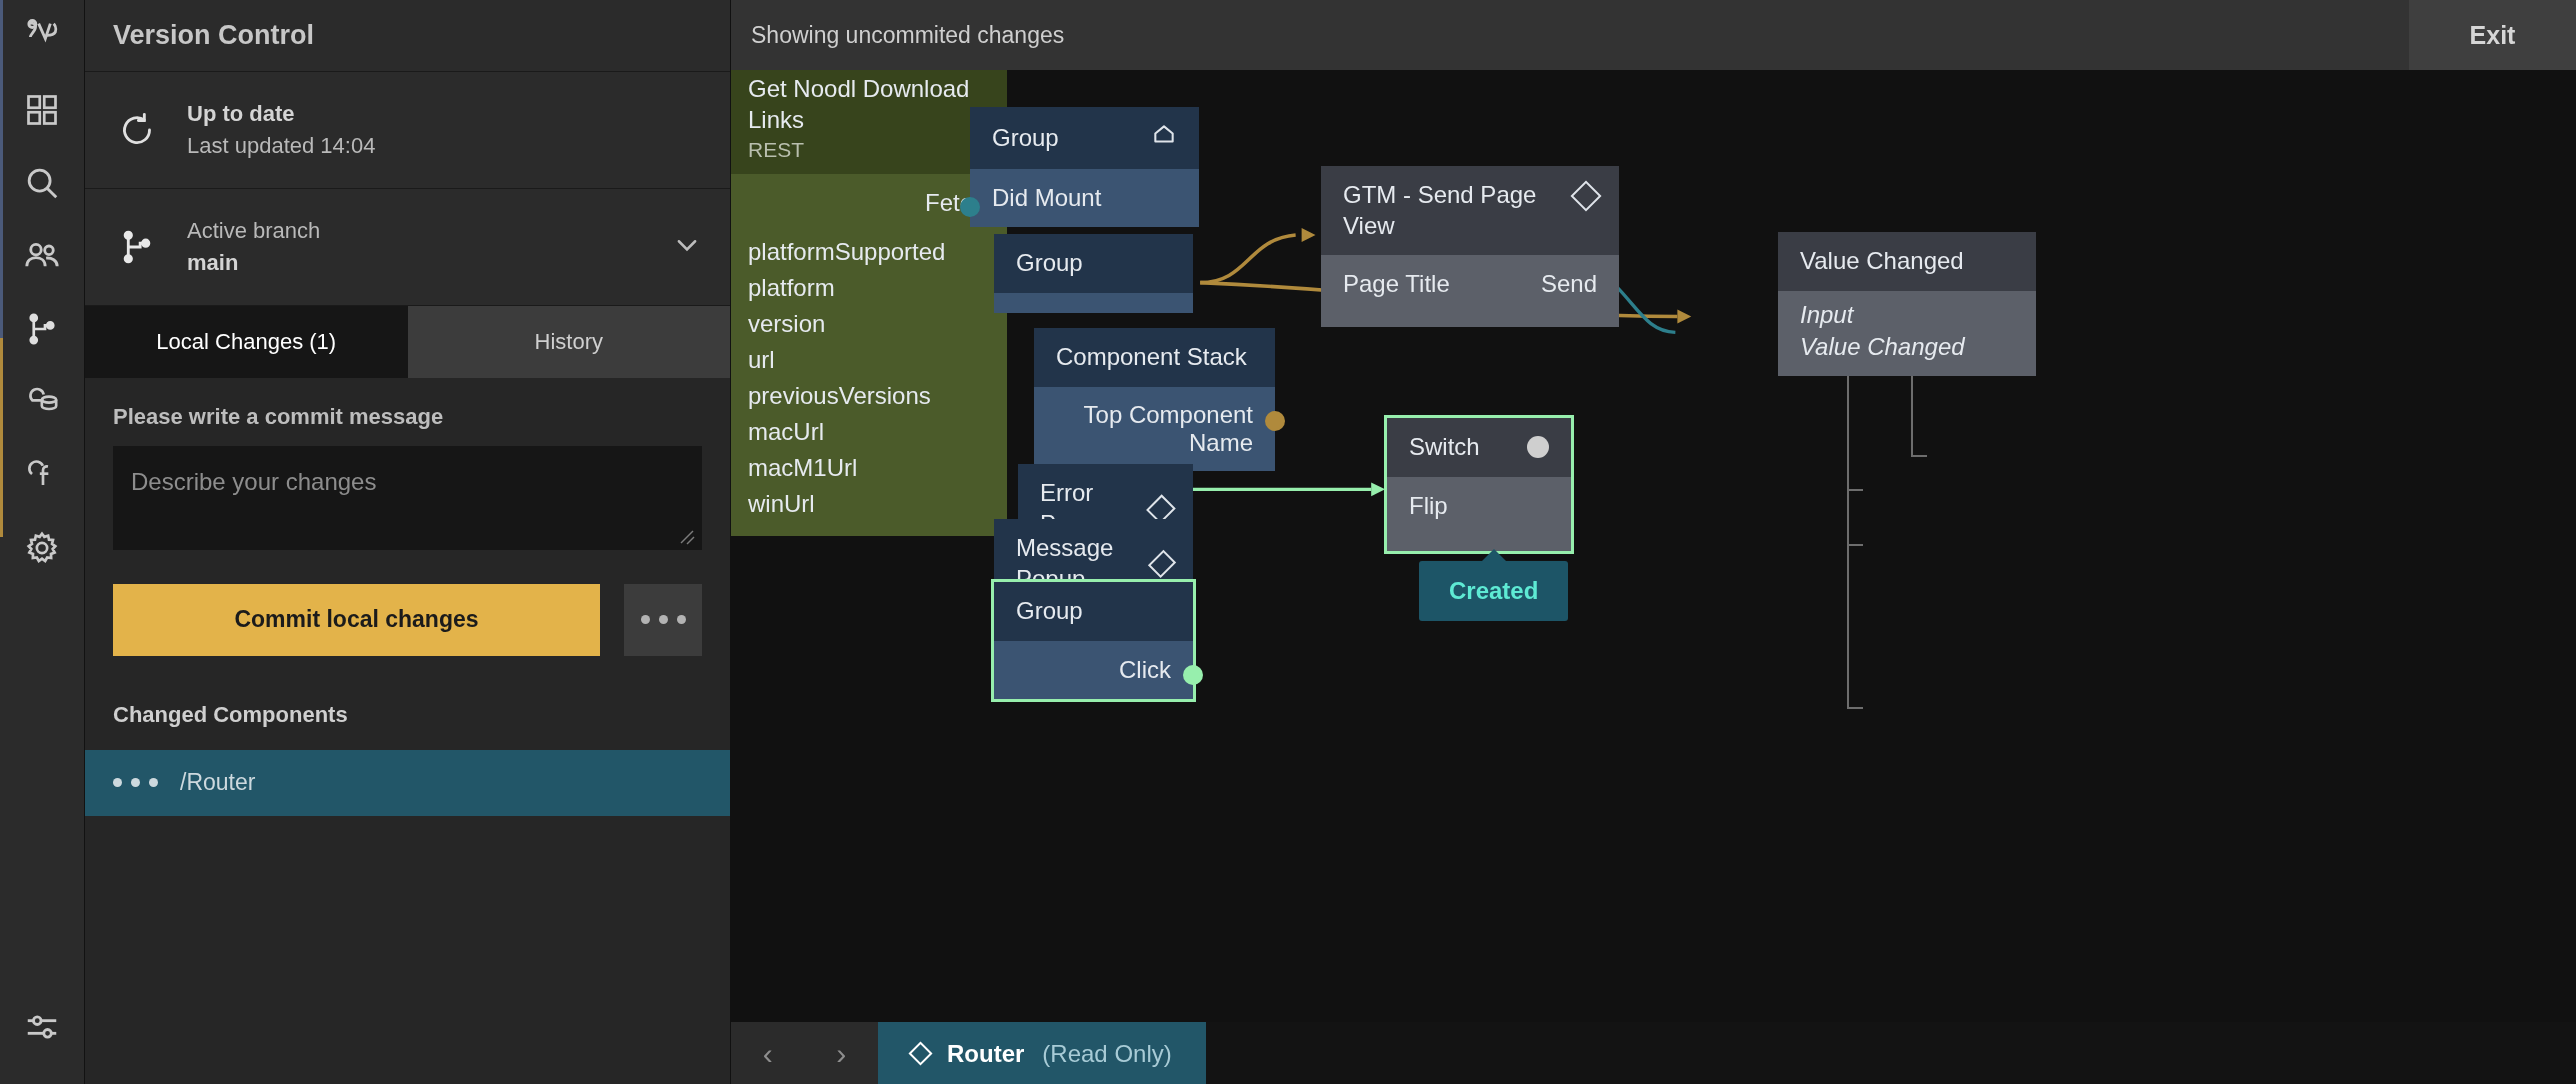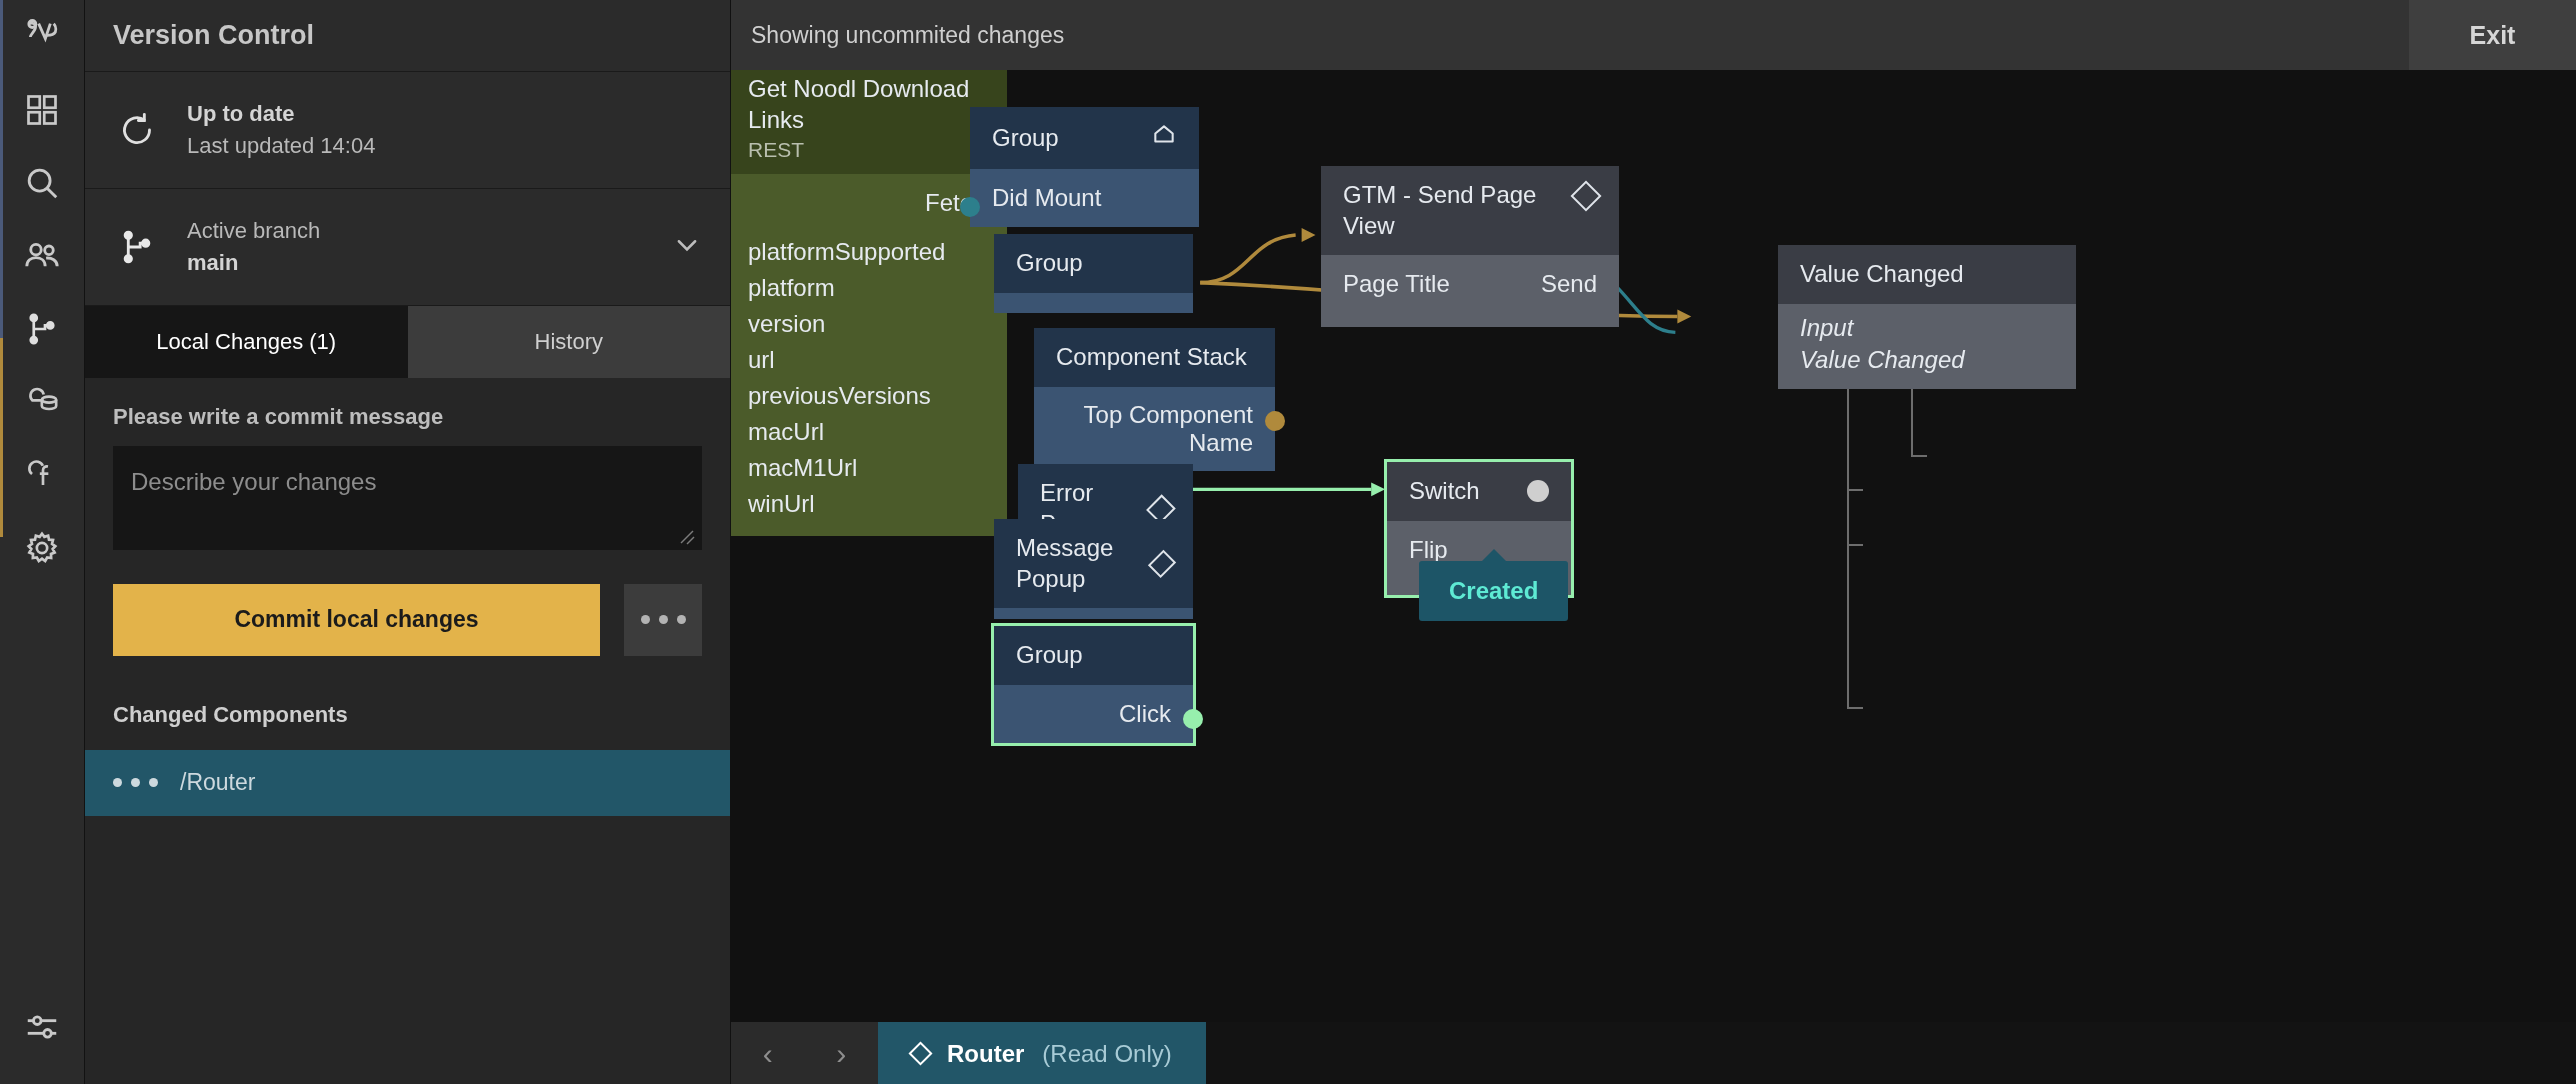--- a/index.html
+++ b/index.html
@@ -116,21 +116,21 @@
   .node .port-row .l { text-align:left; }
   .node .port-row .r { text-align:right; margin-left:auto; }
 
   .n-visual .hdr { background: #22344a; }
   .n-visual .body { background: #3b5472; }
   .n-logic .hdr { background: #3a3d45; }
   .n-logic .body { background: #5c6069; }
   .n-rest .hdr { background: #37441c; }
   .n-rest .body { background: #4b5b2a; }
 
-  .selected { outline: 3px solid #97efad; outline-offset: 0; margin-top: 44px; }
+  .selected { outline: 3px solid #97efad; outline-offset: 0; }
 
   .diamond { width: 22px; height: 22px; border: 2.5px solid #dfe4ea; transform: rotate(45deg); }
   .circle-dot { width: 22px; height: 22px; border-radius:50%; background:#cfcfcf; }
 
   .port {
     position: absolute; width: 20px; height: 20px; border-radius: 50%;
   }
   .port.teal { background: #2d7f8c; }
   .port.gold { background: #b08a3c; }
   .port.green { background: #97efad; }
@@ -463,21 +463,21 @@
           <span class="diamond" style="margin-top:5px;"></span>
         </div>
         <div class="body" style="padding-bottom:14px;">
           <div class="port-row">
             <span class="l">Page Title</span>
             <span class="r">Send</span>
           </div>
         </div>
       </div>
 
-      <div class="node n-logic" style="left:1047px; top:175px; width:298px;">
+      <div class="node n-logic" style="left:1047px; top:162px; width:258px;">
         <div class="hdr">
             <span>Value Changed</span>
           </div>
         <div class="body" style="padding-bottom:9px;font-style:italic;">
           <div class="port-row" style="padding-top:10px;padding-bottom:2px;min-height:0;">
               <span class="l">Input</span>
             </div>
           <div class="port-row" style="padding-top:2px;padding-bottom:6px;min-height:0;">
               <span class="l">Value Changed</span>
             </div>

